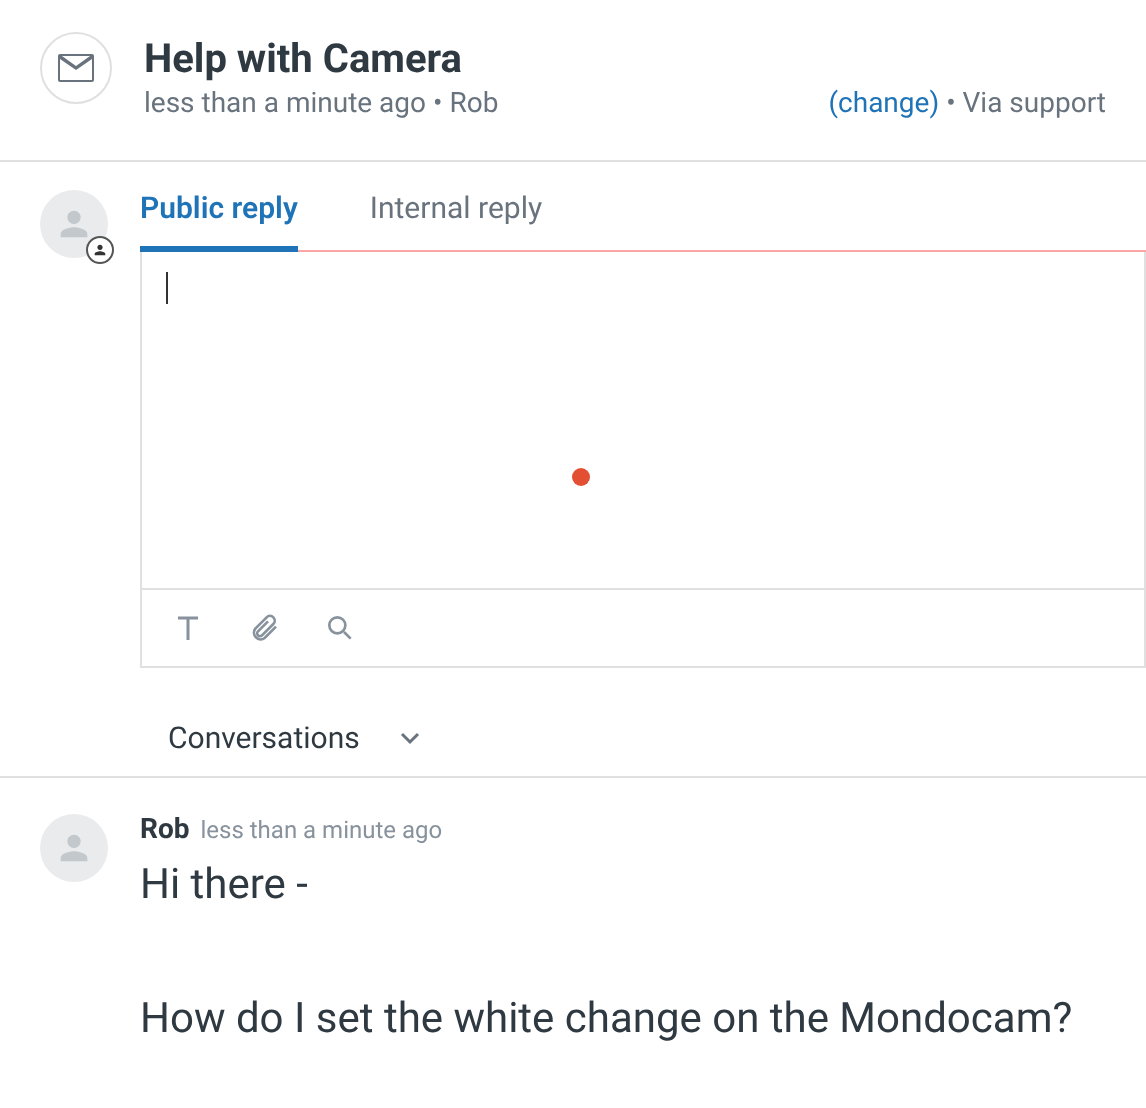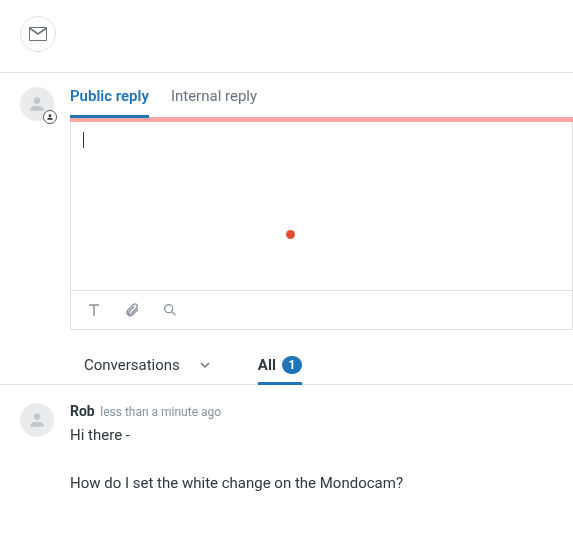--- a/index.html
+++ b/index.html
@@ -84,22 +84,22 @@
     display: flex;
     align-items: center;
     justify-content: center;
     font-size: 8px;
   }
 
   .reply-col { flex: 1; min-width: 0; }
 
   .tabs {
     display: flex;
-    gap: 22px;
-    border-bottom: 5px solid #fca5a5;
+    gap: 36px;
+    border-bottom: 1px solid #fca5a5;
   }
   .tab {
     padding: 0 0 10px 0;
     font-size: 15px;
     color: #68737d;
     cursor: pointer;
     border-bottom: 3px solid transparent;
     margin-bottom: -1px;
   }
   .tab.active {
@@ -200,33 +200,48 @@
   .msg-author {
     font-weight: 700;
     color: #2f3941;
   }
   .msg-time {
     font-size: 12px;
     color: #87929d;
     margin-left: 2px;
   }
   .msg-text {
-    font-size: 15px;
+    font-size: 21px;
     line-height: 1.6;
     color: #2f3941;
   }
 </style>
 </head>
 <body>
 
 <div class="header">
   <div class="header-icon">
     <svg width="18" height="14" viewBox="0 0 18 14">
       <path fill="#68737d" d="M1 0h16c.55 0 1 .45 1 1v12c0 .55-.45 1-1 1H1c-.55 0-1-.45-1-1V1c0-.55.45-1 1-1zm0 2.5V13h16V2.5L9 8 1 2.5zM2 1l7 5 7-5H2z"></path>
     </svg>
+  </div>
+  <div class="header-main">
+    <div class="title">Help with Camera</div>
+    <div class="subtitle-row">
+      <div class="subtitle-left">
+        <span>less than a minute ago</span>
+        <span> • </span>
+        <span>Rob</span>
+      </div>
+      <div>
+        <span class="change-link">(change)</span>
+        <span class="channel"> • </span>
+        <span class="channel">Via support</span>
+      </div>
+    </div>
   </div>
 </div>
 <div class="divider"></div>
 
 <div class="row">
   <div class="avatar avatar-with-badge">
     <svg width="20" height="20" viewBox="0 0 24 24">
       <path d="M12 12c2.21 0 4-1.79 4-4s-1.79-4-4-4-4 1.79-4 4 1.79 4 4 4zm0 2c-2.67 0-8 1.34-8 4v2h16v-2c0-2.66-5.33-4-8-4z"></path>
     </svg>
     <div class="avatar-badge">
@@ -268,24 +283,20 @@
   </div>
 </div>
 
 <div class="midbar">
   <div class="conv-select">
     <span>Conversations</span>
     <svg width="10" height="10" viewBox="0 0 10 10">
         <path d="M1 3l4 4 4-4" stroke="#68737d" fill="none" stroke-width="1.5"></path>
       </svg>
   </div>
-  <div class="filter-all">
-    <span>All</span>
-    <span class="badge">1</span>
-  </div>
 </div>
 
 <div class="msg-row">
   <div class="avatar">
     <svg width="20" height="20" viewBox="0 0 24 24">
       <path d="M12 12c2.21 0 4-1.79 4-4s-1.79-4-4-4-4 1.79-4 4 1.79 4 4 4zm0 2c-2.67 0-8 1.34-8 4v2h16v-2c0-2.66-5.33-4-8-4z"></path>
     </svg>
   </div>
   <div class="msg-body">
     <div class="msg-header">

